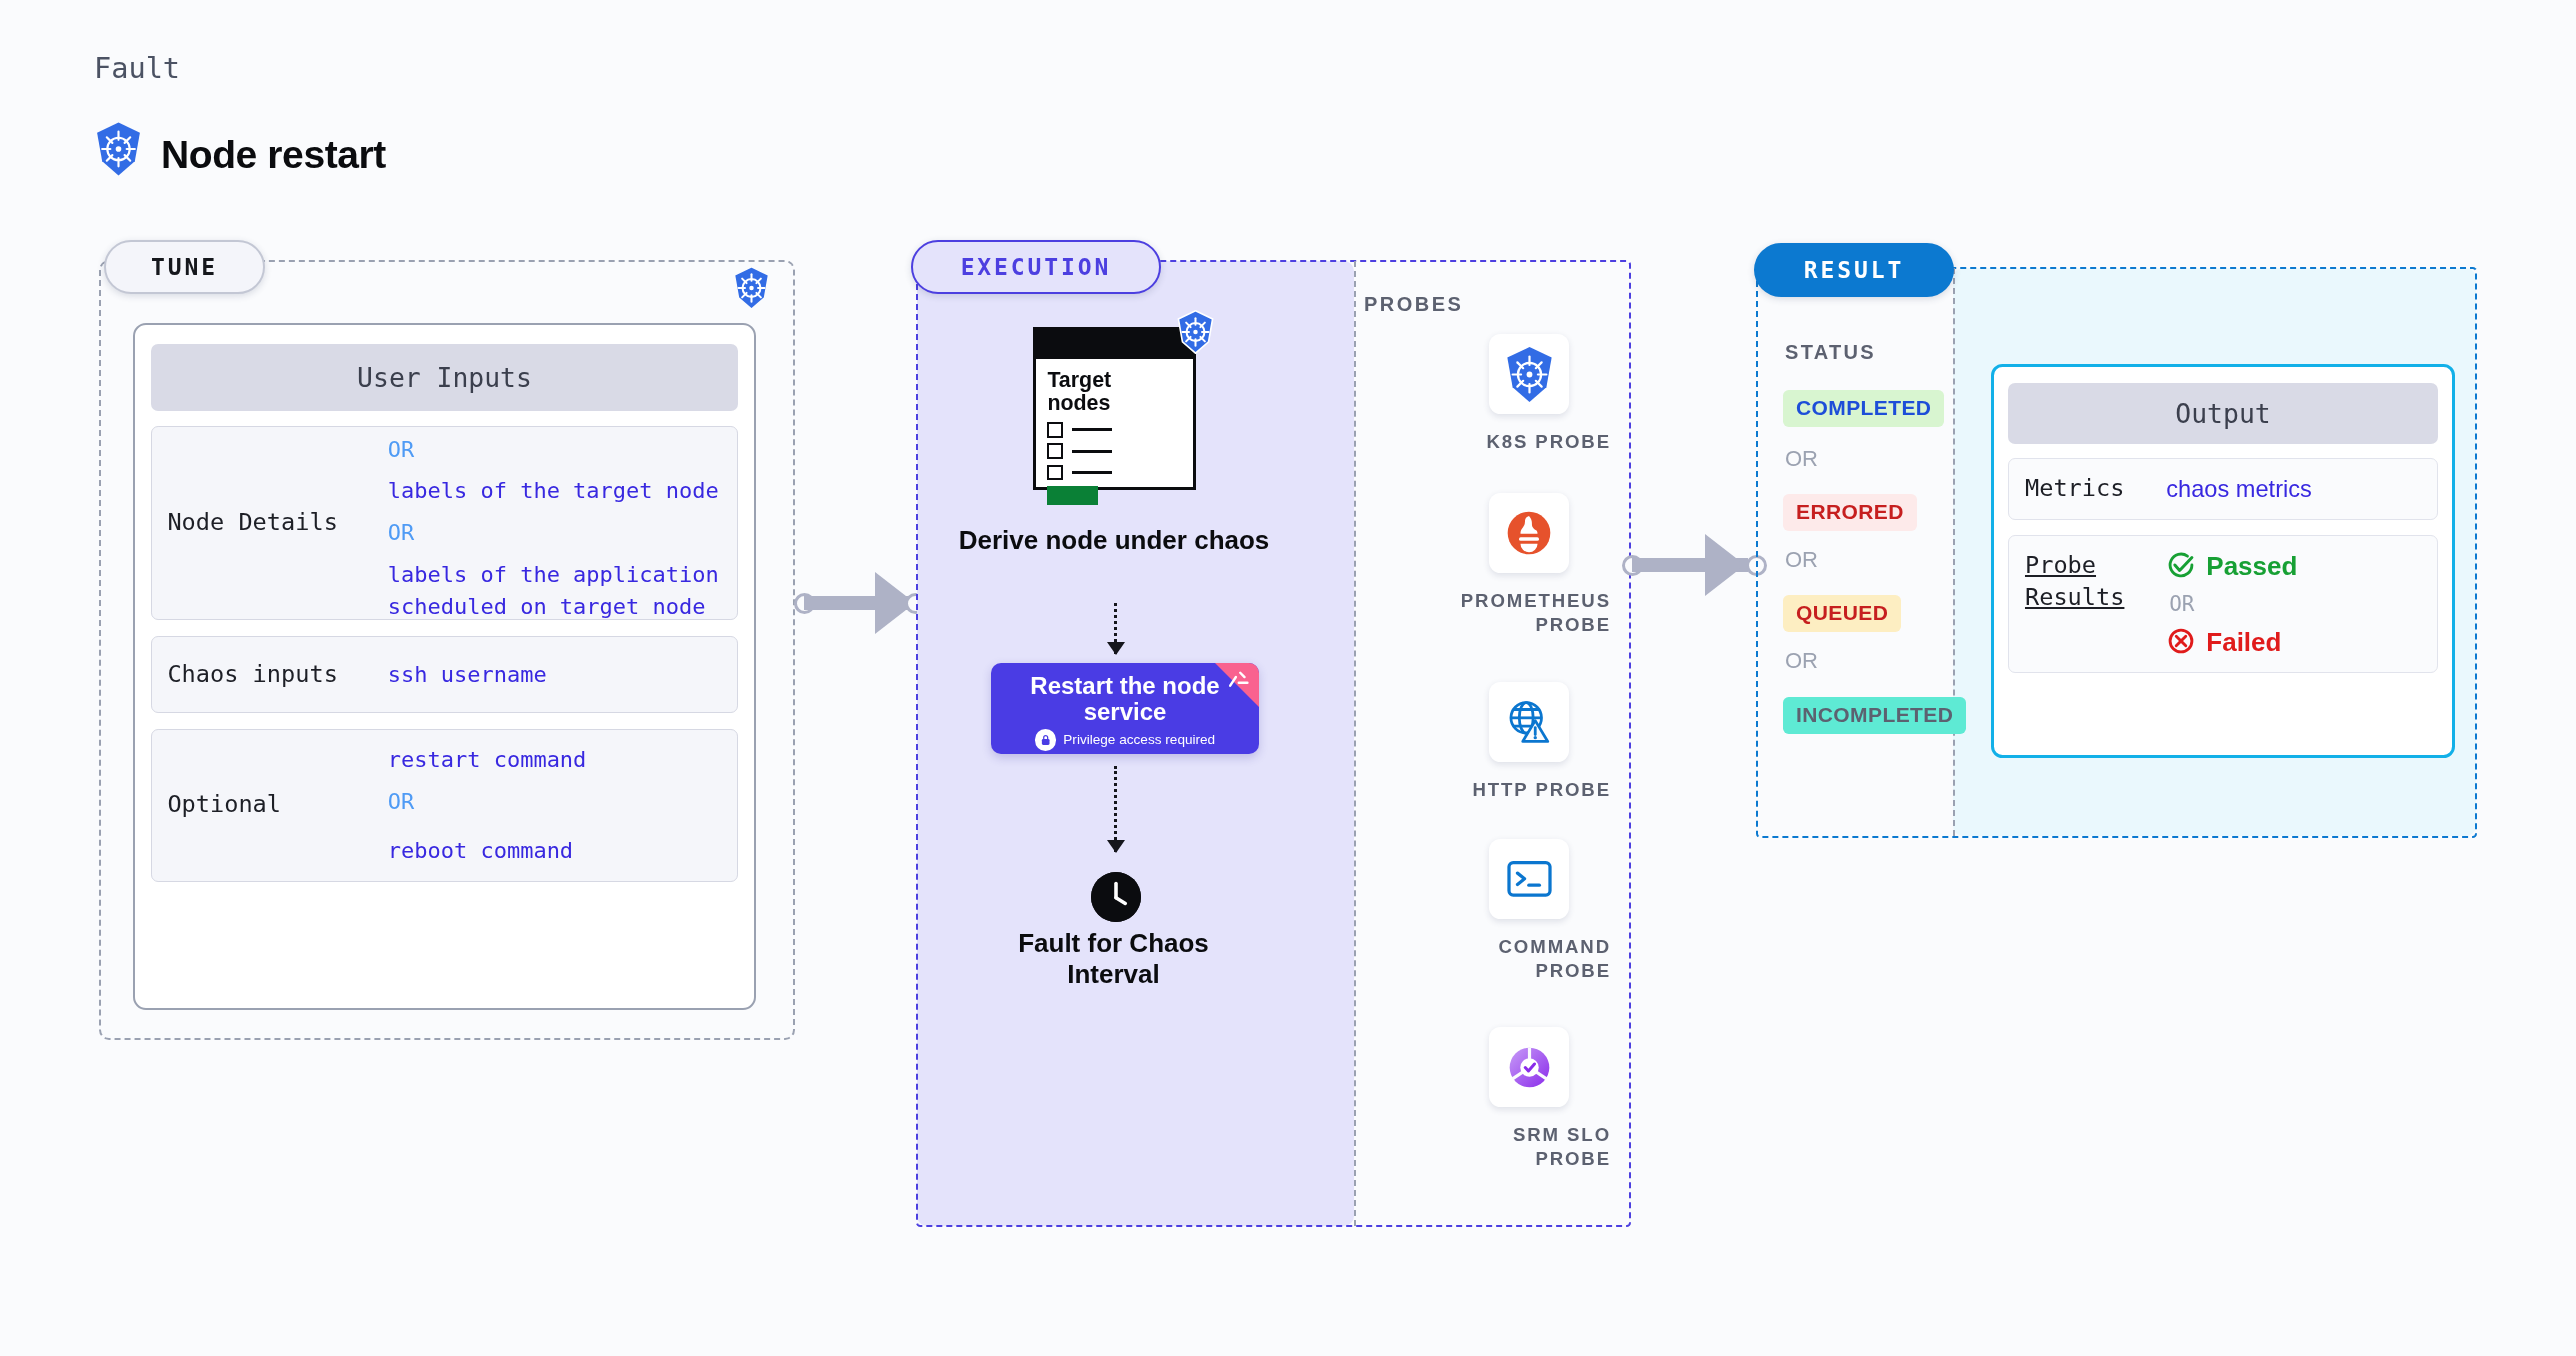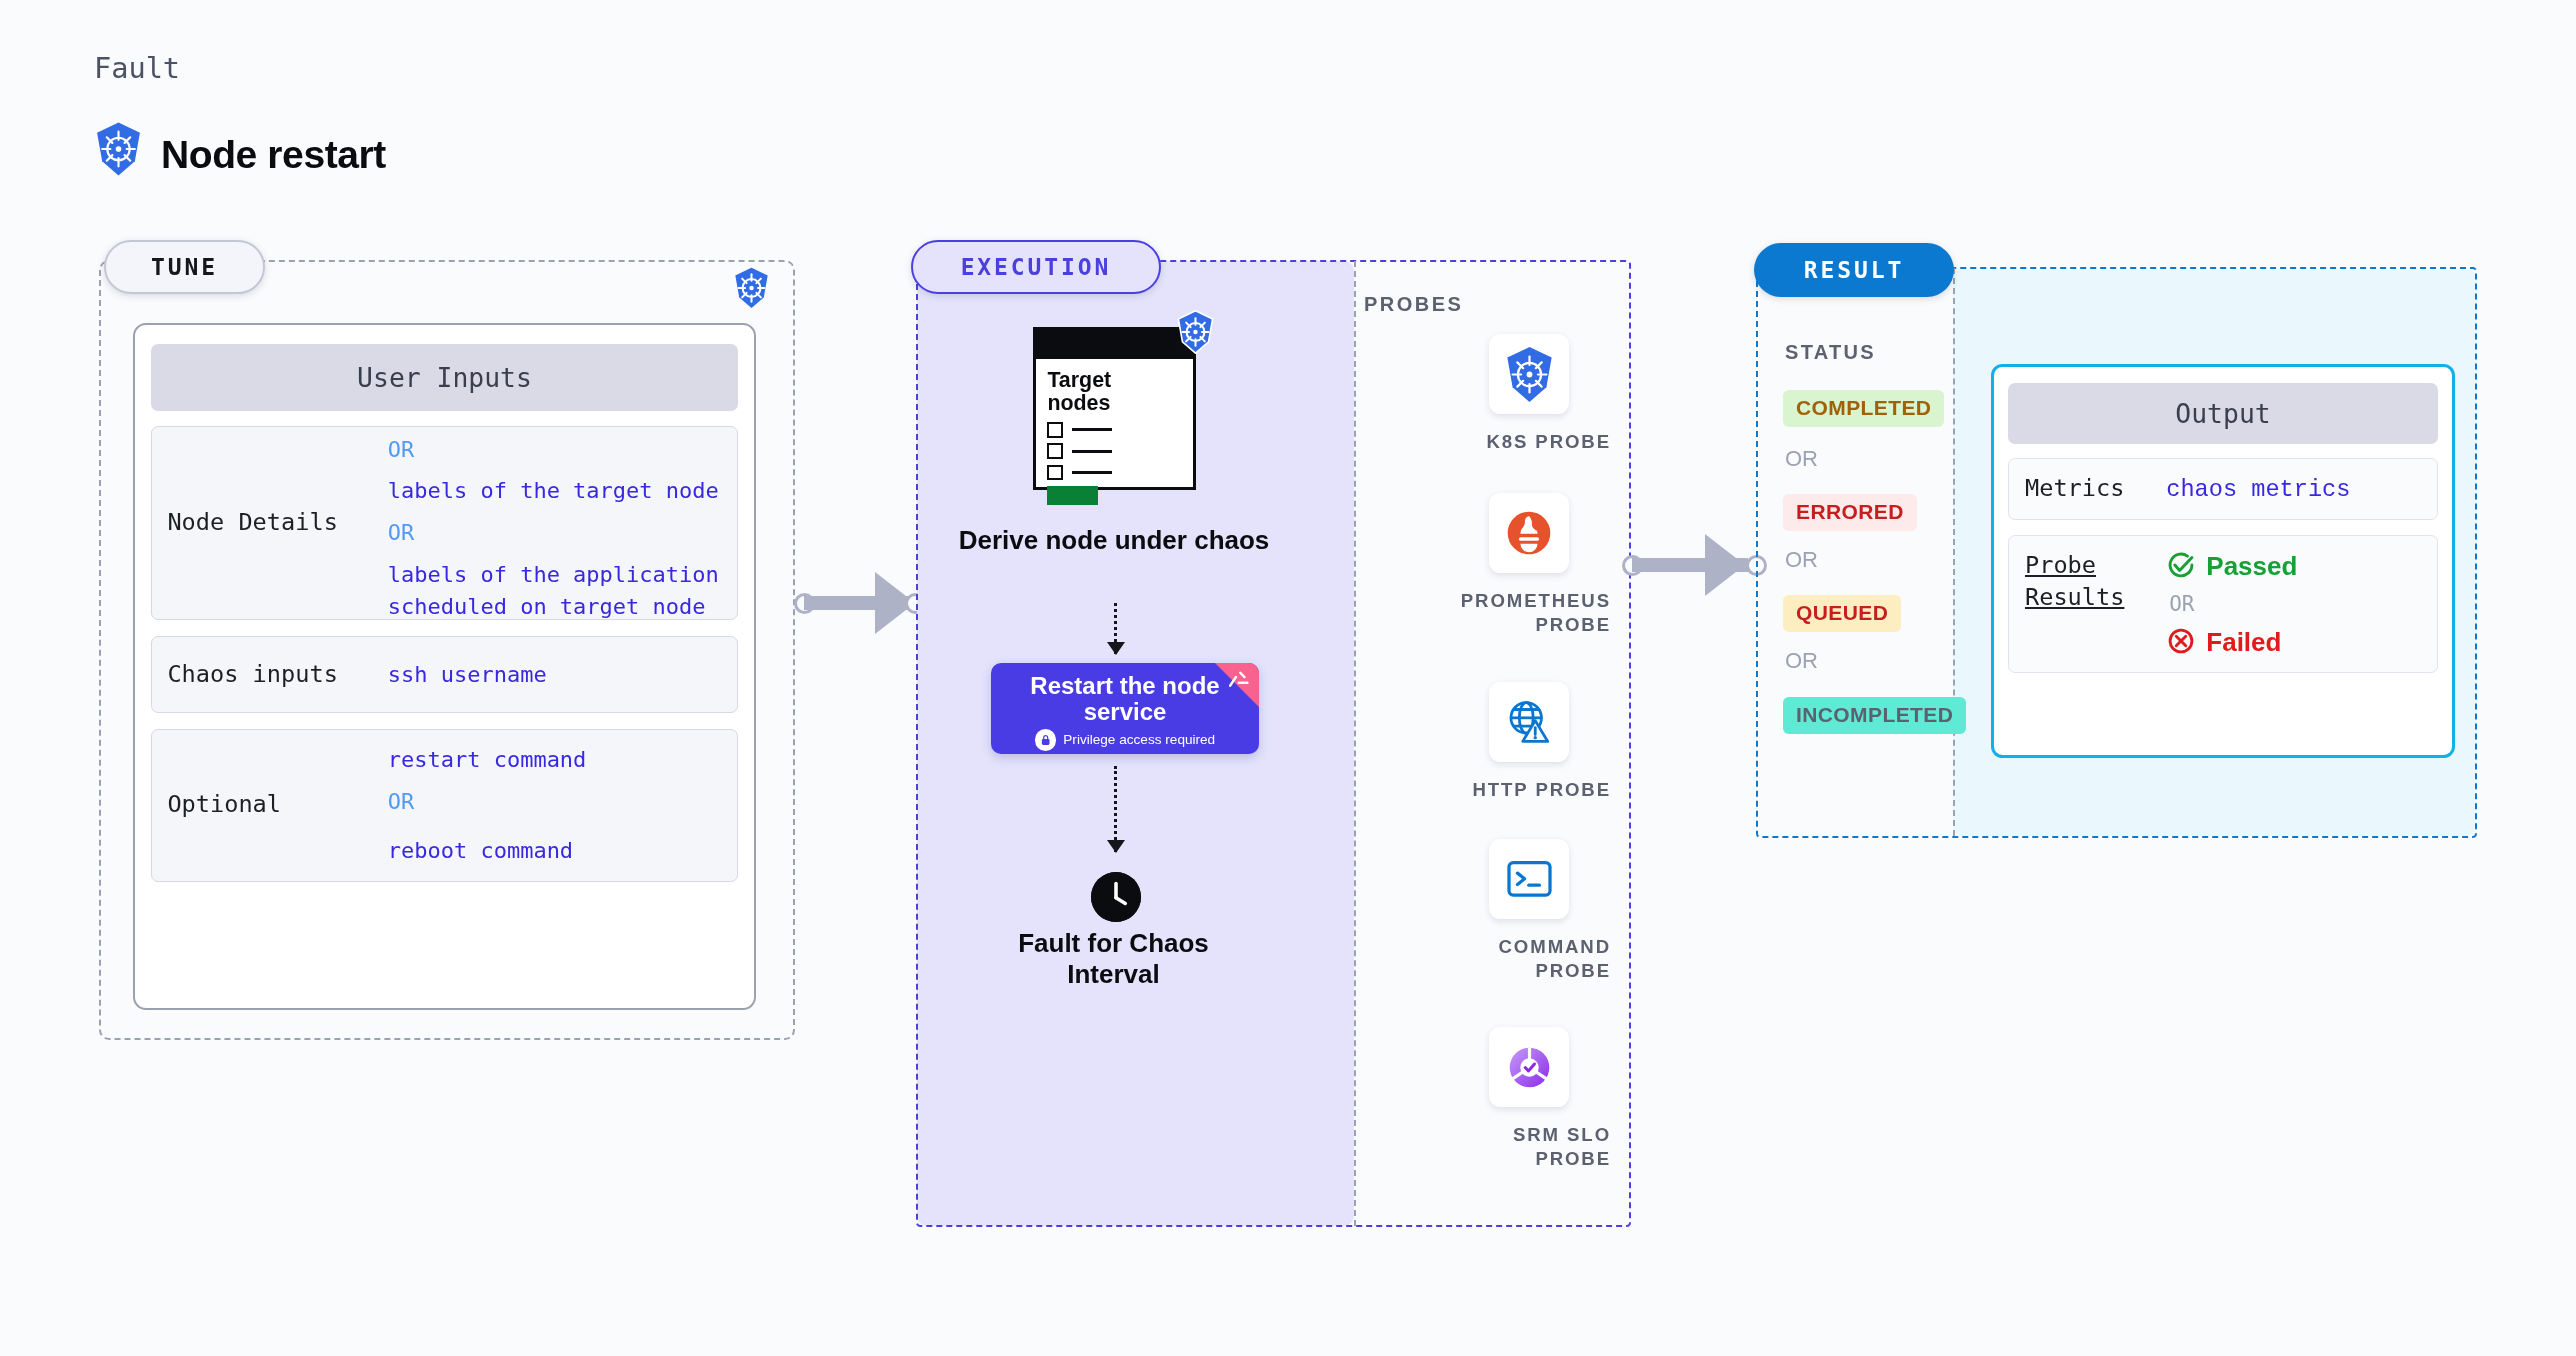--- a/index.html
+++ b/index.html
@@ -219,21 +219,21 @@
     margin: 14.3px 14.3px 0 14.3px; background: #fafbfd;
     border: 1.4px solid #e1e3ec; border-radius: 7.1px;
     display: flex; align-items: center; padding: 14.3px 0;
   }
   .out-label {
     width: 157px; flex: none; padding-left: 15.7px;
     font-family: "DejaVu Sans Mono", monospace; font-size: 23.6px; color: #1d1f26;
     line-height: 1.35;
   }
   .out-val {
-    font-family: Liberation Mono, monospace; font-size: 23.6px; color: #3828e0;
+    font-family: Liberation Sans, sans-serif; font-size: 23.6px; color: #3828e0;
   }
   .res-line { display: flex; align-items: center; gap: 10px; }
   .res-or {
     font-family: "DejaVu Sans Mono", monospace; font-size: 21px;
     color: #9ba2b1; margin: 10px 0 10px 2.9px;
   }
   .res-pass { font-size: 26px; font-weight: 700; color: #17a034; }
   .res-fail { font-size: 26px; font-weight: 700; color: #e01b1b; }
 
   
@@ -512,21 +512,21 @@
     <div class="conn-head" style="left:1705px; top:534px;"></div>
     <div class="conn-dot" style="left:1746px; top:555px;"></div>
   </div>
 
   <div class="panel-box" id="result-fill"></div>
   <div class="panel-box" id="result-box"></div>
   <div id="result-div"></div>
   <div class="chip" id="result-chip">RESULT</div>
   <div class="status-heading">STATUS</div>
 
-  <div class="status-badge" style="left:1783px; top:390px; background:#d8f5d0; color:#a16207;">COMPLETED</div>
+  <div class="status-badge" style="left:1783px; top:390px; background:#d8f5d0; color:#1d4ed8;">COMPLETED</div>
   <div class="status-or" style="left:1785px; top:446px;">OR</div>
   <div class="status-badge" style="left:1783px; top:494px; background:#fdeaea; color:#c61f1f;">ERRORED</div>
   <div class="status-or" style="left:1785px; top:547px;">OR</div>
   <div class="status-badge" style="left:1783px; top:595px; background:#fdeec2; color:#c61f1f;">QUEUED</div>
   <div class="status-or" style="left:1785px; top:648px;">OR</div>
   <div class="status-badge" style="left:1783px; top:697px; background:#5eead4; color:#5c6170;">INCOMPLETED</div>
 
   <div class="output-card">
     <div class="out-title">Output</div>
 

